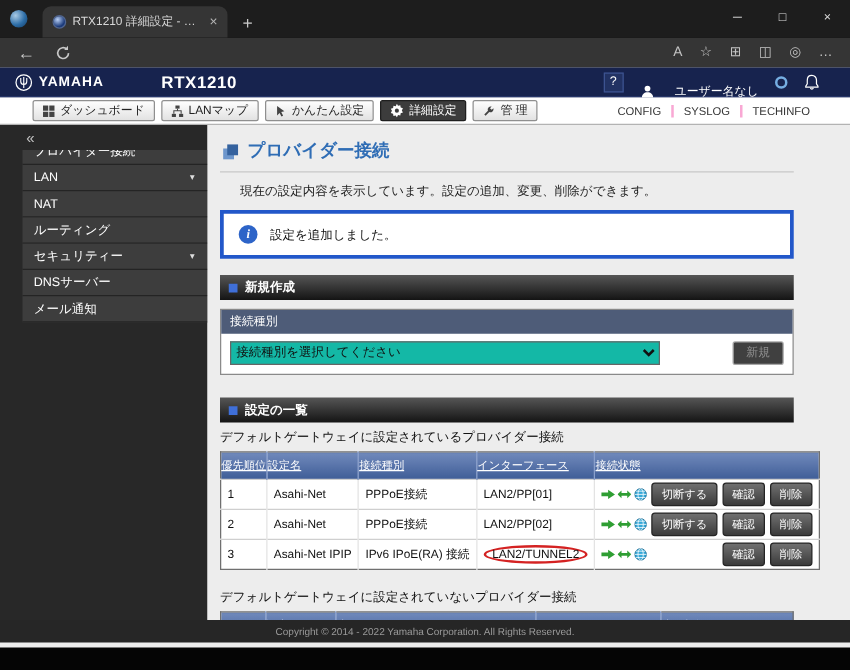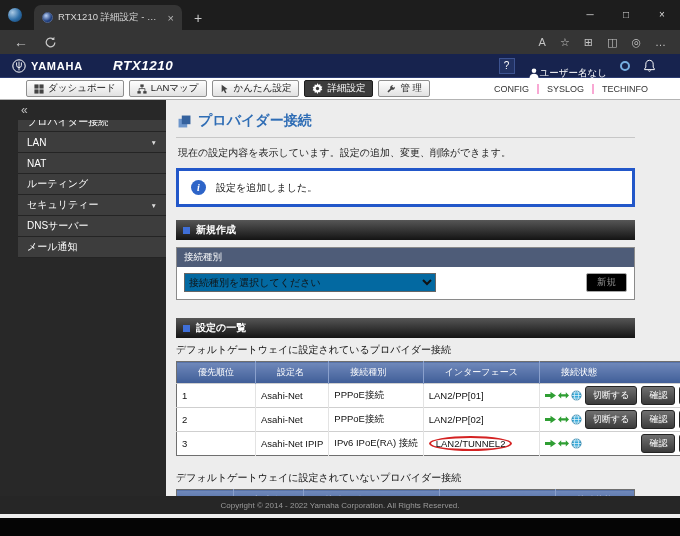--- a/index.html
+++ b/index.html
@@ -24,25 +24,25 @@
   .tb-back { color:#c8c8c8; font-size:14px; line-height:1; }
   .tb-spacer { flex:1; }
   .tb-right { display:flex; align-items:center; gap:14px; }
   .tb-icon { color:#c4c4c4; font-size:11px; line-height:1; }
 
   
   .viewport { height:464px; background:#ededed; position:relative; }
   .site-header { height:24px; background:#17234e; border-bottom:1px solid #2c3c72;
                  display:flex; align-items:center; padding:0 24px 0 12px; color:#fff; }
   .brand { display:flex; align-items:center; gap:5px; font-weight:bold; font-size:11px; letter-spacing:.8px; }
-  .model { margin-left:30px; font-style:italic; font-weight:bold; font-size:13.5px; letter-spacing:.5px; }
+  .model { margin-left:46px; font-weight:bold; font-size:13.5px; letter-spacing:.5px; }
   .hdr-right { margin-left:auto; display:flex; align-items:center; gap:13px; }
   .help-btn { width:16px; height:16px; background:#223263; border:1px solid #3d5390; color:#fff;
               display:flex; align-items:center; justify-content:center; font-size:10px; }
-  .user { display:flex; align-items:flex-start; gap:0; font-size:9.5px; color:#fff;margin-top:16px; }
+  .user { display:flex; align-items:flex-start; gap:16px; font-size:9.5px; color:#fff;margin-top:16px; }
   .ring { width:10px; height:10px; border:2px solid #76aee2; border-radius:50%; }
 
   
   .top-nav { height:22px; background:#fff; border-bottom:1px solid #b3b3b3; display:flex;
              align-items:center; gap:5px; padding:0 24px 0 26px; }
   .nav-btn { display:flex; align-items:center; gap:4px; border:1px solid #8f8f8f;
              background:linear-gradient(#fefefe,#e2e2e2); border-radius:2px; font-size:9.5px;
              color:#222; padding:0 7px; height:17px; }
   .nav-btn.active { background:#3c3c3c; color:#fff; border-color:#1e1e1e; }
   .nav-links { margin-left:auto; display:flex; align-items:center; font-size:9px; color:#333; }
@@ -56,41 +56,41 @@
   .side-items { margin-left:18px; }
   .side-item { background:#3d3d3d; border-bottom:1px solid #242424; color:#fff; font-size:10px;
                padding:0 9px; height:21px; display:flex; align-items:center; justify-content:space-between; }
   .side-item.partial { height:12px; overflow:hidden; align-items:flex-start; }
   .side-item.partial .plabel { display:block; line-height:21px; margin-top:-9px; }
   .chev { font-size:6.5px; color:#ddd; }
 
   .main { flex:1; padding:6px 45px 0 10px; background:#ededed; overflow:hidden; }
   .title-row { display:flex; align-items:center; gap:7px; padding:6px 2px 7px; border-bottom:1px solid #c7c7c7; }
   .page-title { color:#2f6db5; font-size:14px; font-weight:bold; }
-  .desc { font-size:10px; color:#1d1d1d; padding:8px 2px 3px; }
+  .desc { font-size:10px; color:#1d1d1d; padding:8px 2px 3px;margin-left:14px; }
   .notice { margin:5px 0 13px; border:3px solid #2257c9; background:#fff; display:flex;
             align-items:center; gap:10px; padding:9px 12px; font-size:10px; color:#111; }
   .info-i { width:15px; height:15px; border-radius:50%; background:#2d64c8; color:#fff; flex:none;
             display:flex; align-items:center; justify-content:center; font-size:10px; font-weight:bold;
             font-style:italic; font-family:"Liberation Serif", serif; }
   .sec-bar { background:linear-gradient(#565656,#141414); color:#fff; font-size:10px; font-weight:bold;
              display:flex; align-items:center; gap:6px; padding:3px 7px; }
   .bullet { width:7px; height:7px; background:#3f6fd8; flex:none; }
 
   .panel { border:1px solid #8a8a8a; background:#fff; margin:7px 0 18px; }
   .panel-hd { background:#4e5c78; color:#fff; font-size:9.5px; padding:3px 7px; }
   .panel-bd { display:flex; align-items:center; justify-content:space-between; padding:6px 7px 7px; }
-  .conn { width:252px; height:19px; font-size:10px; border:1px solid #666; background:#0369a1; color:#111; }
-  .btn-disabled { background:#000000; color:#919191; border:1px solid #a8a8a8; border-radius:2px;
+  .conn { width:344px; height:19px; font-size:10px; border:1px solid #666; background:#14b8a6; color:#111; }
+  .btn-disabled { background:#404040; color:#919191; border:1px solid #a8a8a8; border-radius:2px;
                   font-size:9.5px; padding:2px 10px; }
 
   .caption { font-size:10px; color:#111; margin:5px 0 4px; }
   table { width:100%; border-collapse:collapse; background:#fff; border:1px solid #6f6f6f; margin-bottom:15px; }
   th { background:linear-gradient(#7089bb,#3f5d97); color:#fff; font-size:9px; font-weight:normal;
-       text-align:left; padding:4px 21px; border-right:1px solid #8aa0cc; white-space:nowrap; }
+       text-align:left; padding:4px 0; border-right:1px solid #8aa0cc; white-space:nowrap;text-decoration:underline; }
   th:last-child { border-right:none; }
   td { font-size:9.5px; color:#111; padding:2px 5px; border-top:1px solid #cfcfcf;
        border-right:1px solid #e3e3e3; height:22px; white-space:nowrap; }
   td:last-child { border-right:none; }
   .cell-flex { display:flex; align-items:center; gap:3px; }
   .sicons { display:flex; align-items:center; gap:2px; }
   .btns { margin-left:auto; display:flex; gap:4px; }
   .abtn { background:linear-gradient(#707070,#3b3b3b); color:#fff; border:1px solid #242424;
           border-radius:3px; font-size:9px; padding:2px 7px; white-space:nowrap; }
   .red-oval { display:inline-block; border:2px solid #d42222; border-radius:50%; padding:0 5px; margin:-3px 0; }

